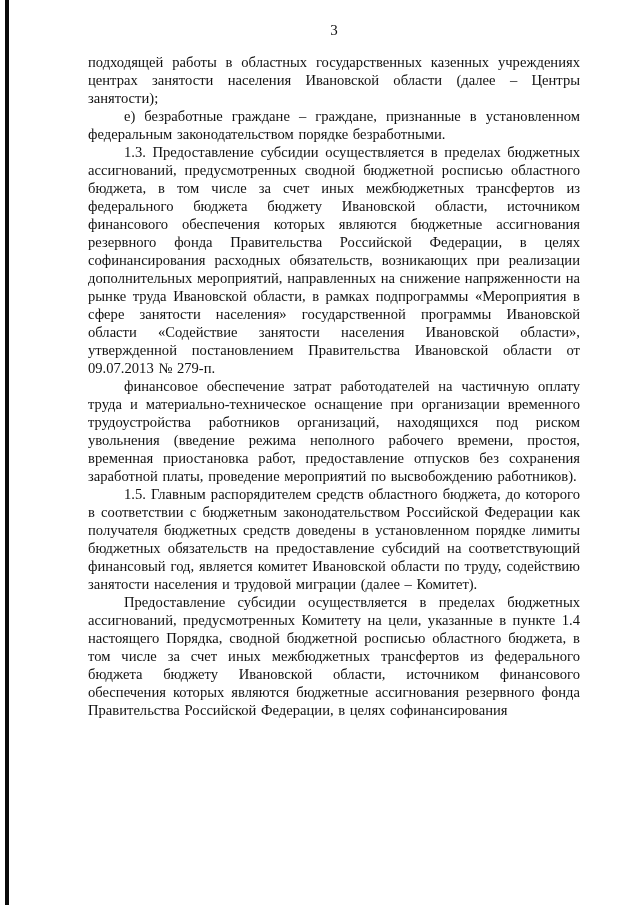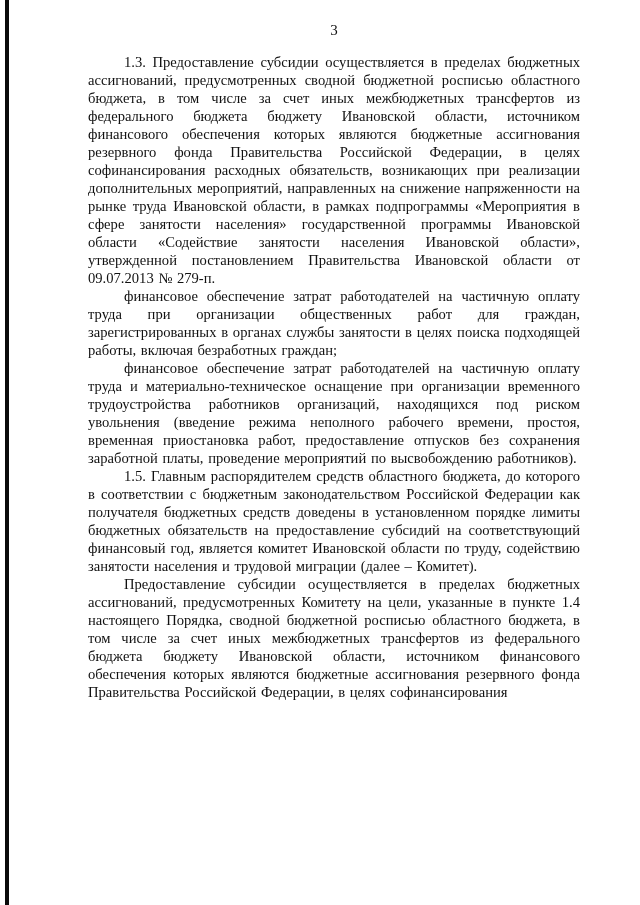--- a/index.html
+++ b/index.html
@@ -47,19 +47,20 @@
   }
 </style>
 </head>
 <body>
 
 <div class="scan-border-left"></div>
 
 <div class="page">
   <div class="page-number">3</div>
   <div class="doc-body">
+      <p class="para no-indent">подходящей работы в областных государственных казенных учреждениях центрах занятости населения Ивановской области (далее – Центры занятости);</p>
+      <p class="para">е) безработные граждане – граждане, признанные в установленном федеральным законодательством порядке безработными.</p>
       <p class="para">1.3. Предоставление субсидии осуществляется в пределах бюджетных ассигнований, предусмотренных сводной бюджетной росписью областного бюджета, в том числе за счет иных межбюджетных трансфертов из федерального бюджета бюджету Ивановской области, источником финансового обеспечения которых являются бюджетные ассигнования резервного фонда Правительства Российской Федерации, в целях софинансирования расходных обязательств, возникающих при реализации дополнительных мероприятий, направленных на снижение напряженности на рынке труда Ивановской области, в рамках подпрограммы «Мероприятия в сфере занятости населения» государственной программы Ивановской области «Содействие занятости населения Ивановской области», утвержденной постановлением Правительства Ивановской области от 09.07.2013 № 279-п.</p>
-      <p class="para">финансовое обеспечение затрат работодателей на частичную оплату труда при организации общественных работ для граждан, зарегистрированных в органах службы занятости в целях поиска подходящей работы, включая безработных граждан;</p>
       <p class="para">финансовое обеспечение затрат работодателей на частичную оплату труда и материально-техническое оснащение при организации временного трудоустройства работников организаций, находящихся под риском увольнения (введение режима неполного рабочего времени, простоя, временная приостановка работ, предоставление отпусков без сохранения заработной платы, проведение мероприятий по высвобождению работников).</p>
       <p class="para">1.5. Главным распорядителем средств областного бюджета, до которого в соответствии с бюджетным законодательством Российской Федерации как получателя бюджетных средств доведены в установленном порядке лимиты бюджетных обязательств на предоставление субсидий на соответствующий финансовый год, является комитет Ивановской области по труду, содействию занятости населения и трудовой миграции (далее – Комитет).</p>
       <p class="para">Предоставление субсидии осуществляется в пределах бюджетных ассигнований, предусмотренных Комитету на цели, указанные в пункте 1.4 настоящего Порядка, сводной бюджетной росписью областного бюджета, в том числе за счет иных межбюджетных трансфертов из федерального бюджета бюджету Ивановской области, источником финансового обеспечения которых являются бюджетные ассигнования резервного фонда Правительства Российской Федерации, в целях софинансирования</p>
     </div>
 </div>
 
 </body></html>

